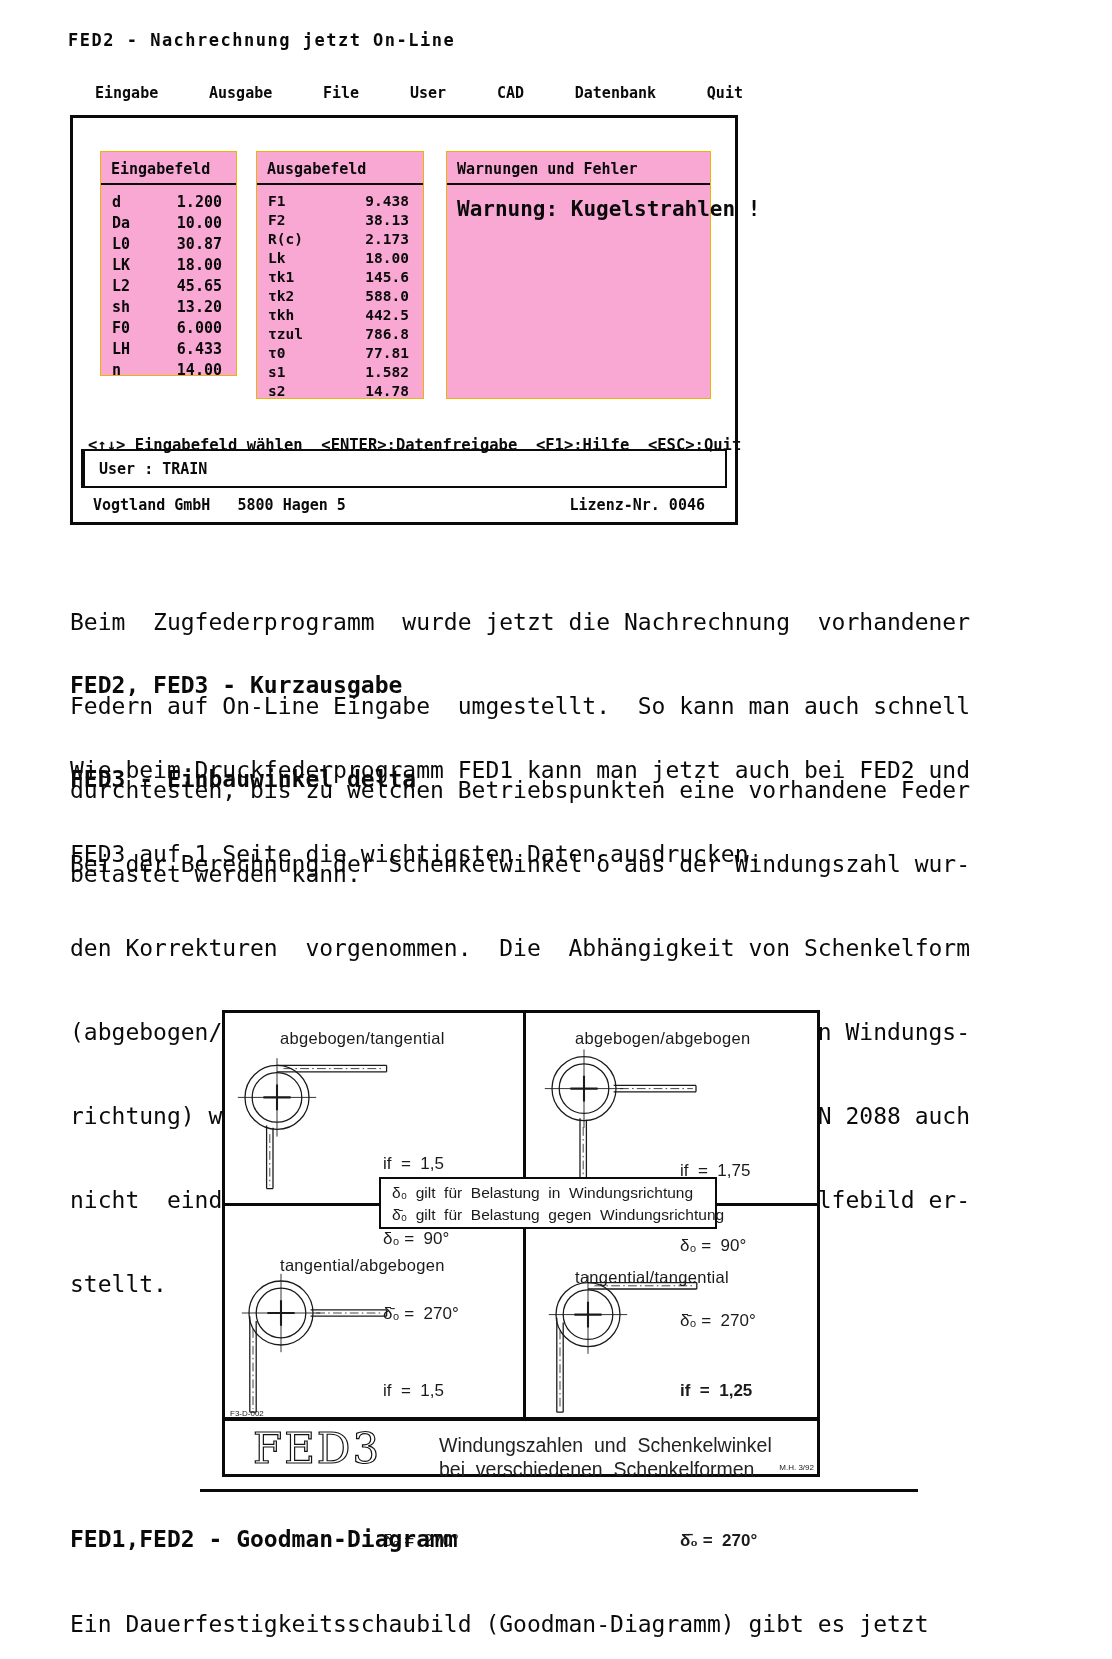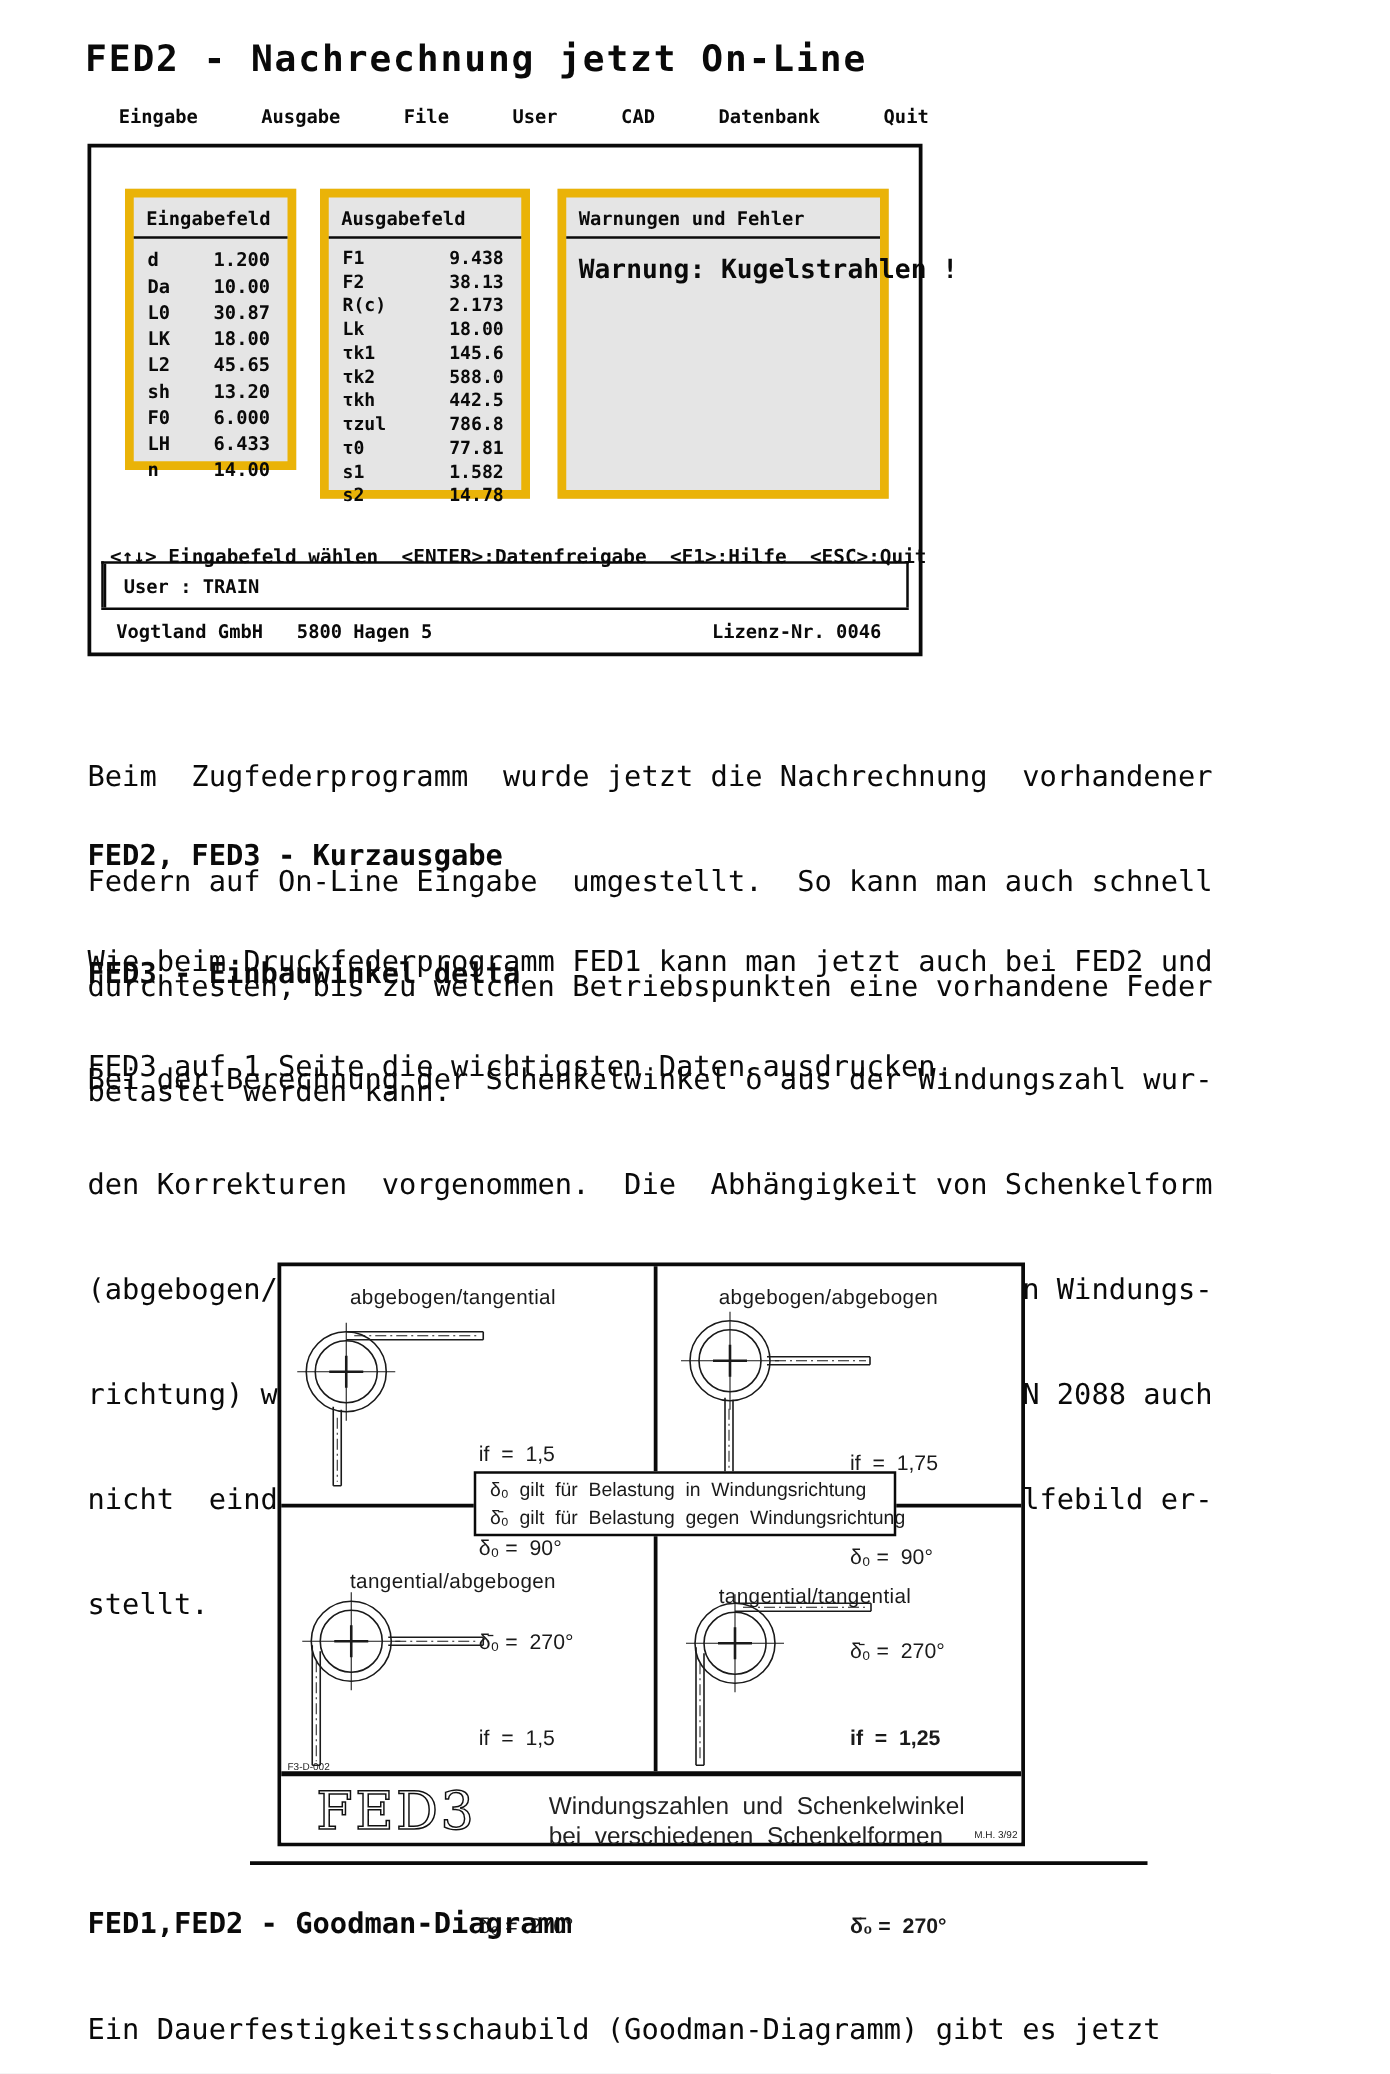--- a/index.html
+++ b/index.html
@@ -2,27 +2,27 @@
 <html><head>
 <meta charset="utf-8">
 <style>
   * { margin:0; padding:0; box-sizing:border-box; }
   html,body { background:#e8e8e8; }
   .page {
     position:relative; width:1112px; height:1659px; background:#ffffff;
     color:#0a0a0a; font-family:"DejaVu Sans Mono", monospace; overflow:hidden;
     margin:0 auto;
   }
-  .doc-title { position:absolute; left:68px; top:30px; font-size:29px; font-weight:bold; letter-spacing:1.5px; white-space:pre; }
+  .doc-title { position:absolute; left:68px; top:30px; font-size:17px; font-weight:bold; letter-spacing:1.5px; white-space:pre; }
 
   
   .menu-row { position:absolute; left:95px; top:84px; width:648px; display:flex; justify-content:space-between; font-size:15px; font-weight:bold; }
   .menu-item { white-space:pre; }
   .screen-box { position:absolute; left:70px; top:115px; width:668px; height:410px; border:3px solid #0a0a0a; }
-  .panel { position:absolute; border:7px solid #eab308; background:#e5e5e5; }
+  .panel { position:absolute; border:1px solid #eab308; background:#f9a8d4; }
   .panel-input    { left:27px;  top:33px; width:137px; height:225px; }
   .panel-output   { left:183px; top:33px; width:168px; height:248px; }
   .panel-warning  { left:373px; top:33px; width:265px; height:248px; }
   .panel-title { font-size:15px; font-weight:bold; padding:8px 10px 5px 10px; border-bottom:2.5px solid #0a0a0a; white-space:pre; }
   .panel-rows { padding:7px 14px 0 11px; }
   .prow { display:flex; justify-content:space-between; font-size:15px; font-weight:bold; line-height:21px; white-space:pre; }
   .panel-output .prow { font-size:14.5px; line-height:19px; }
   .warn-msg { font-size:21px; font-weight:bold; padding:12px 10px; white-space:pre; }
   .status-line { position:absolute; left:15px; top:318px; font-size:15.5px; font-weight:bold; white-space:pre; }
   .screen-footer { position:absolute; left:8px; right:8px; bottom:0; }

